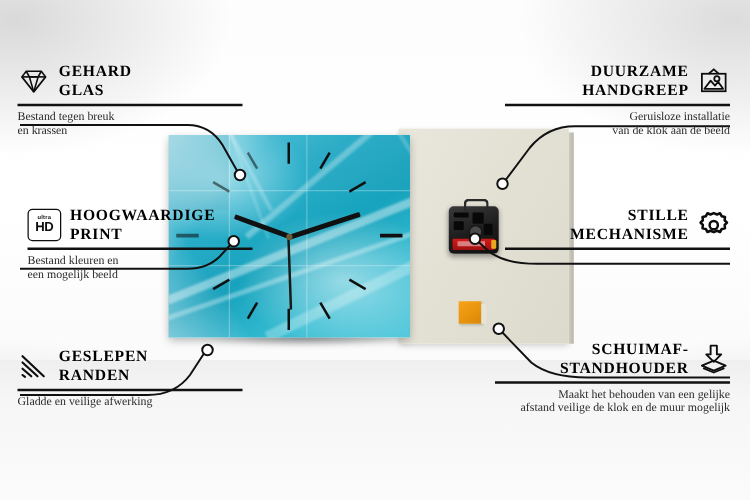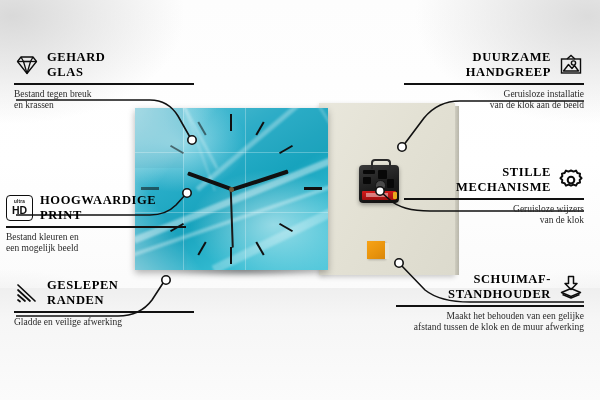--- a/index.html
+++ b/index.html
@@ -226,21 +226,21 @@
         <div>GLAS</div>
       </div>
     </div>
     <div class="rule"></div>
     <div class="desc">
       <div>Bestand tegen breuk</div>
       <div>en krassen</div>
     </div>
   </div>
 
-  <div class="feature left" style="left:6px;top:165px;margin-top:28px;">
+  <div class="feature left" style="left:22px;top:165px;">
     <div class="head">
       <div class="hd">
         <span class="u">ultra</span>
         <span class="d">HD</span>
       </div>
       <div class="title">
         <div>HOOGWAARDIGE</div>
         <div>PRINT</div>
       </div>
     </div>
@@ -301,40 +301,36 @@
         <div>MECHANISME</div>
       </div>
       <svg class="ico" viewBox="0 0 26 24">
         <g fill="none" stroke="#0d0d0d" stroke-width="2" stroke-linejoin="round">
           <path d="M13,2.5 l2.6,1.1 2.4,-1.0 1.4,2.4 2.6,0.6 -0.3,2.6 1.9,1.9 -1.9,1.9 0.3,2.6 -2.6,0.6 -1.4,2.4 -2.4,-1.0 -2.6,1.1 -2.6,-1.1 -2.4,1.0 -1.4,-2.4 -2.6,-0.6 0.3,-2.6 -1.9,-1.9 1.9,-1.9 -0.3,-2.6 2.6,-0.6 1.4,-2.4 2.4,1.0 Z"></path>
           <circle cx="13" cy="12.1" r="3.3"></circle>
         </g>
       </svg>
     </div>
     <div class="rule"></div>
-    <div class="desc">
-      <div>Geruisloze wijzers</div>
-      <div>van de klok</div>
-    </div>
   </div>
 
   <div class="feature right" style="left:396px;top:272px;width:188px;">
     <div class="head">
       <div class="title">
         <div>SCHUIMAF-</div>
         <div>STANDHOUDER</div>
       </div>
       <svg class="ico" viewBox="0 0 26 24">
         <g fill="none" stroke="#0d0d0d" stroke-width="1.5" stroke-linejoin="round">
           <path d="M10.5,1.5 h5 v7 h3.5 L13,14.5 L7,8.5 h3.5 Z"></path>
           <path d="M13,13.5 L22.5,17.5 L13,21.5 L3.5,17.5 Z"></path>
           <path d="M4.5,19.5 L13,23 L21.5,19.5"></path>
         </g>
       </svg>
     </div>
     <div class="rule"></div>
     <div class="desc">
       <div>Maakt het behouden van een gelijke</div>
-      <div>afstand tussen de klok en de muur afwerking</div>
+      <div>afstand veilige de klok en de muur mogelijk</div>
     </div>
   </div>
 
 </div>
 
 </body></html>

